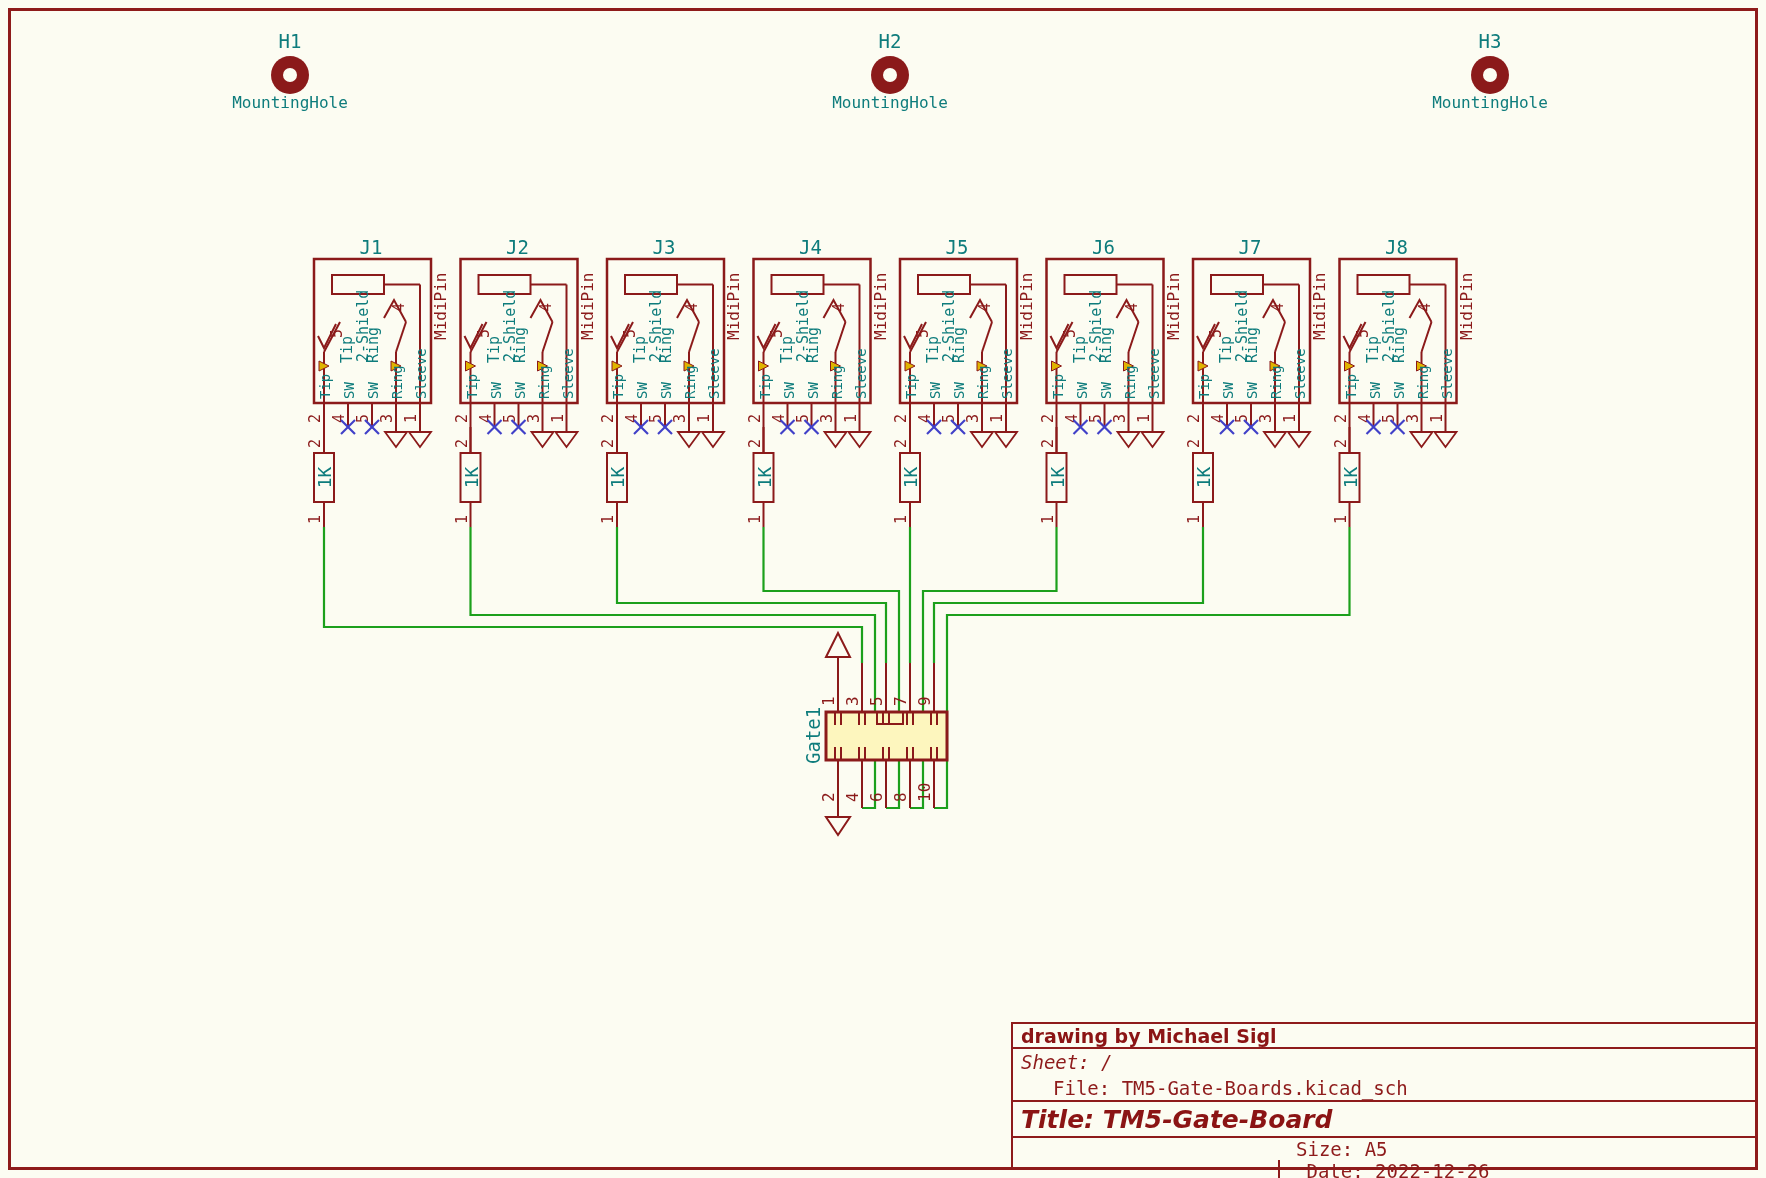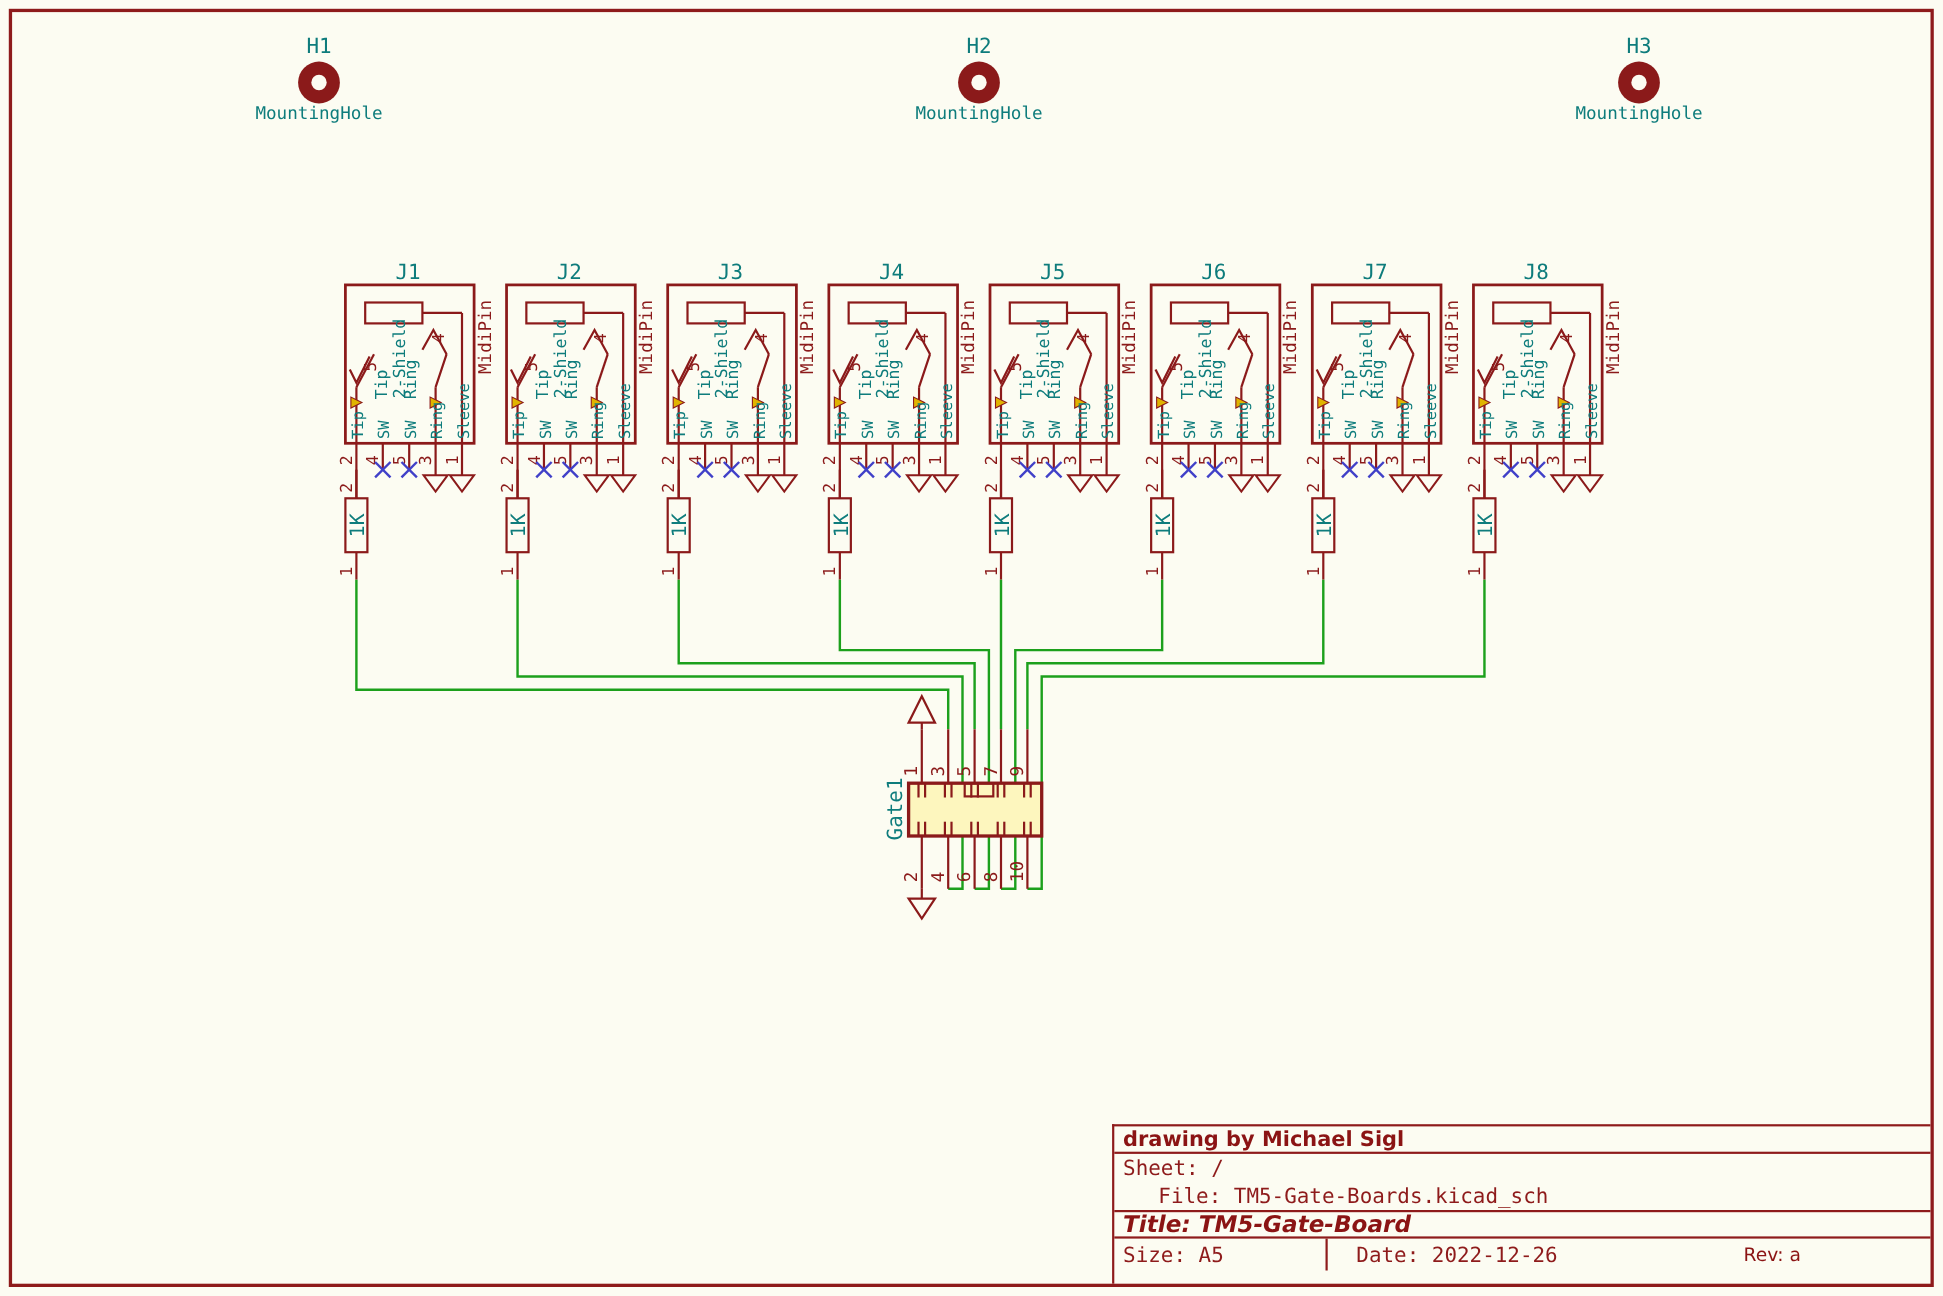--- a/index.html
+++ b/index.html
@@ -11,25 +11,25 @@
   #canvas{position:absolute;left:0;top:0;}
   
   #titleblock{
     position:absolute;left:1011px;top:1022px;width:744px;height:145px;
     border-left:2px solid #8e1b1b;border-top:2px solid #8e1b1b;
     color:#8e1b1b;box-sizing:border-box;background:transparent;
   }
   .tb-row{box-sizing:border-box;display:flex;align-items:center;padding-left:8px;}
   .tb-author{height:25px;border-bottom:2px solid #8e1b1b;
     font-family:"DejaVu Sans",sans-serif;font-weight:bold;font-size:19px;color:#8b1414;}
-  .tb-sheet{height:26px;font-size:19px;}
+  .tb-sheet{height:26px;font-size:19px;font-style:italic;}
   .tb-file{height:27px;border-bottom:2px solid #8e1b1b;font-size:19px;padding-left:40px;}
-  .tb-title{height:24px;border-bottom:2px solid #8e1b1b;
-    font-family:"DejaVu Sans",sans-serif;font-weight:bold;font-style:italic;font-size:21px;color:#8b1414;}
-  .tb-last{height:29px;display:flex;align-items:center;padding-left:0;}
+  .tb-title{height:36px;border-bottom:2px solid #8e1b1b;
+    font-family:"DejaVu Sans",sans-serif;font-weight:bold;font-style:italic;font-size:25px;color:#8b1414;}
+  .tb-last{height:29px;display:flex;align-items:center;padding-left:0;flex-direction:column;}
   .tb-size{width:192px;padding-left:8px;font-size:19px;box-sizing:border-box;}
   .tb-date{flex:1;padding-left:26px;font-size:19px;box-sizing:border-box;border-left:2px solid #8e1b1b;height:100%;display:flex;align-items:center;}
   .tb-rev{width:170px;font-family:"DejaVu Sans",sans-serif;font-weight:normal;font-size:17px;color:#8b1414;}
 </style>
 </head>
 <body>
 
 <div id="canvas"><svg width="1766" height="1178" viewBox="0 0 1766 1178">
       <rect x="0" y="0" width="1766" height="1178" fill="#fcfcf2"></rect>
       <rect x="9.5" y="9.5" width="1747" height="1159" fill="none" stroke="#8e1b1b" stroke-width="3"></rect>

